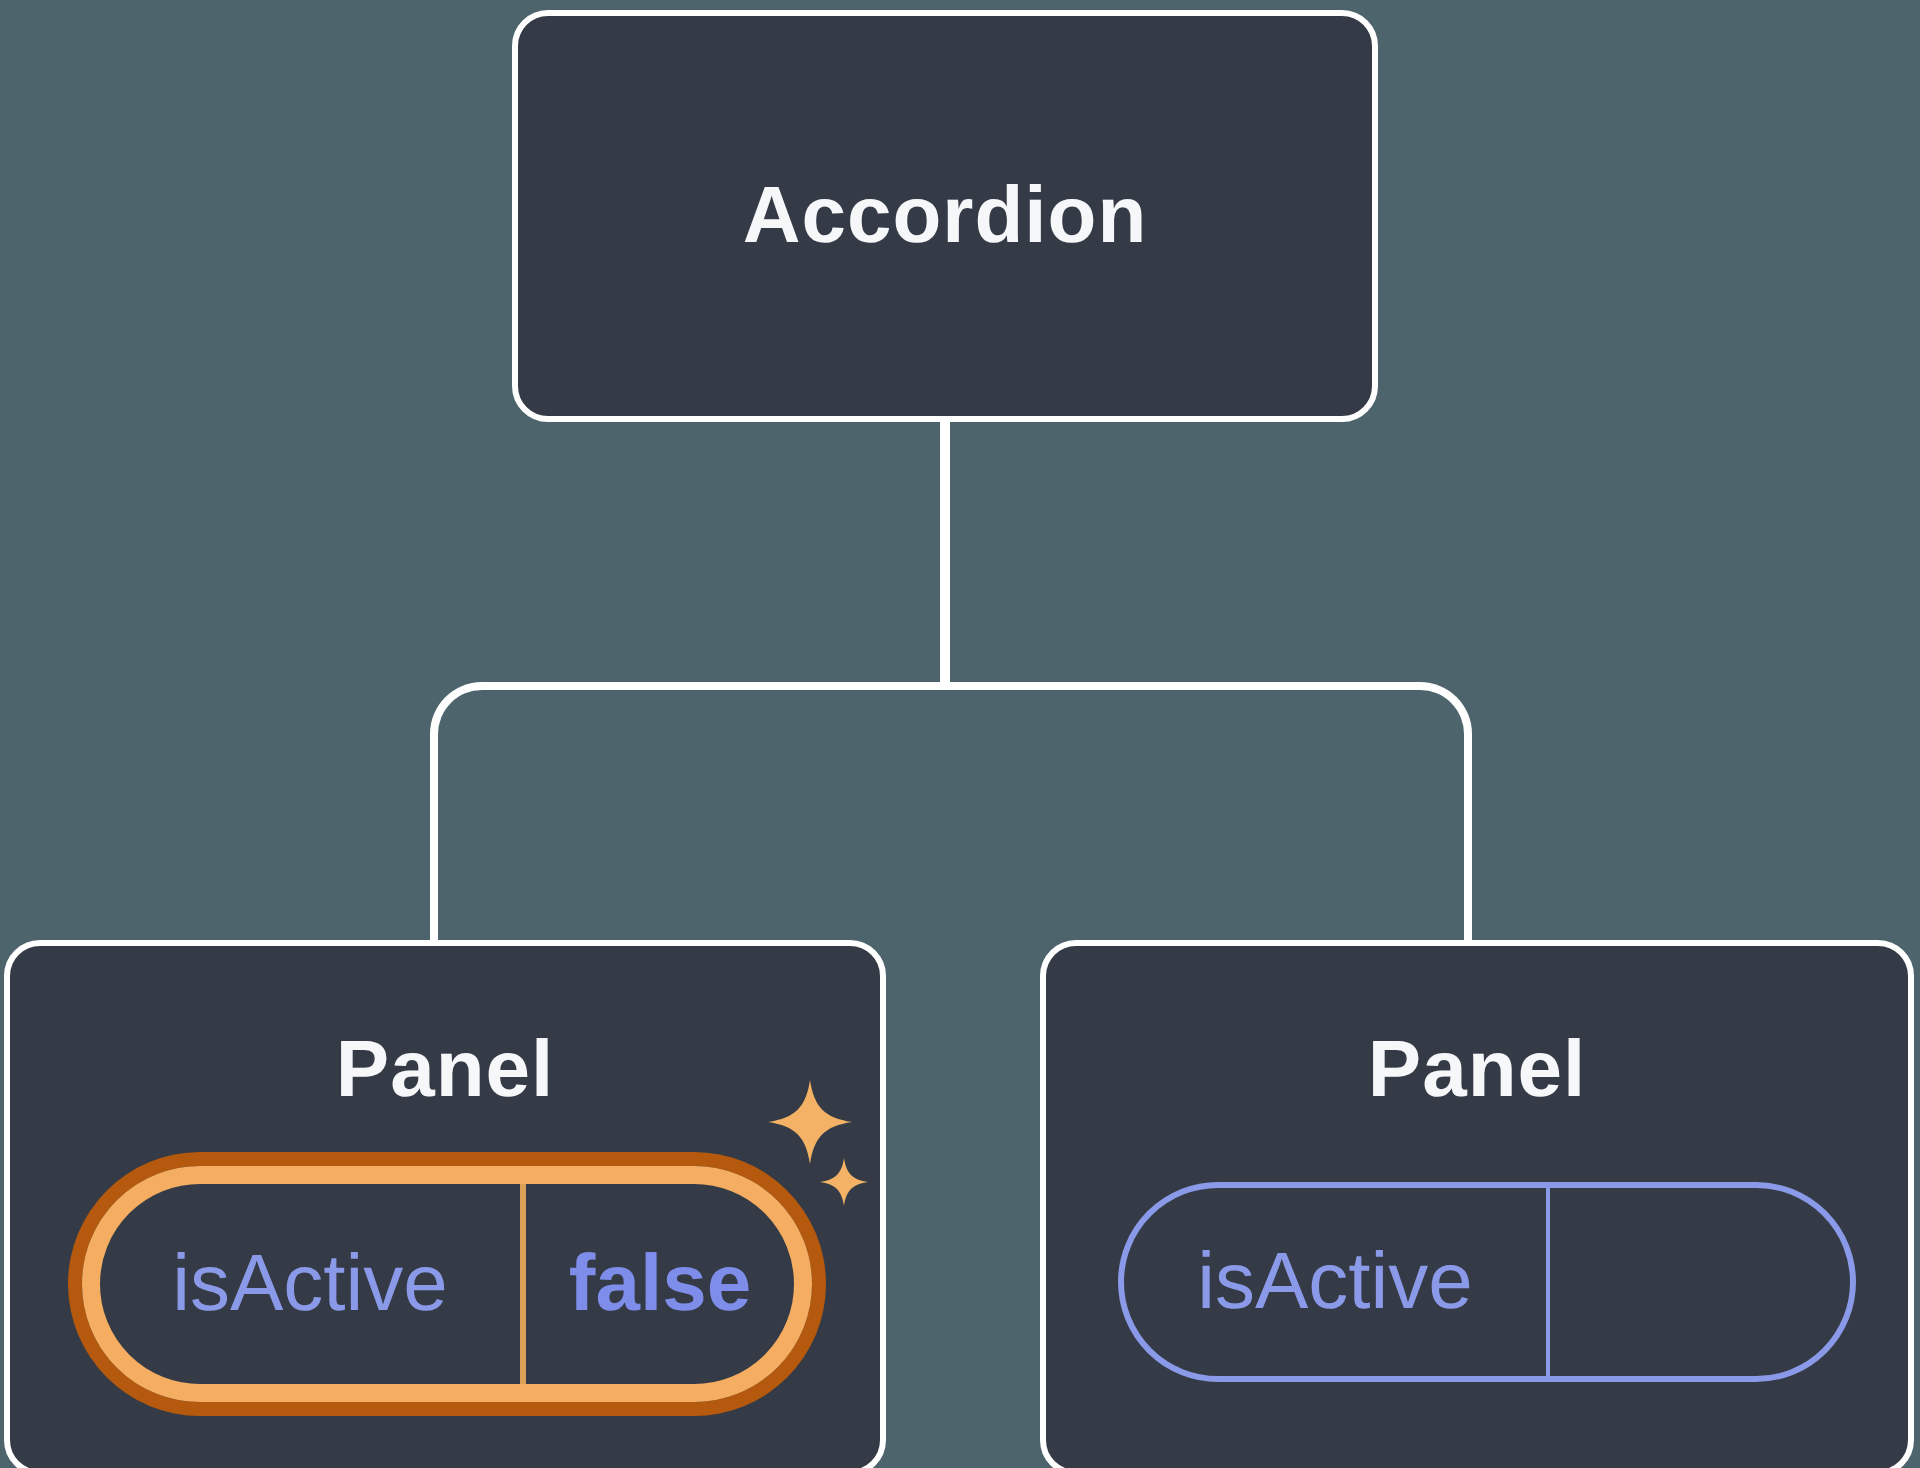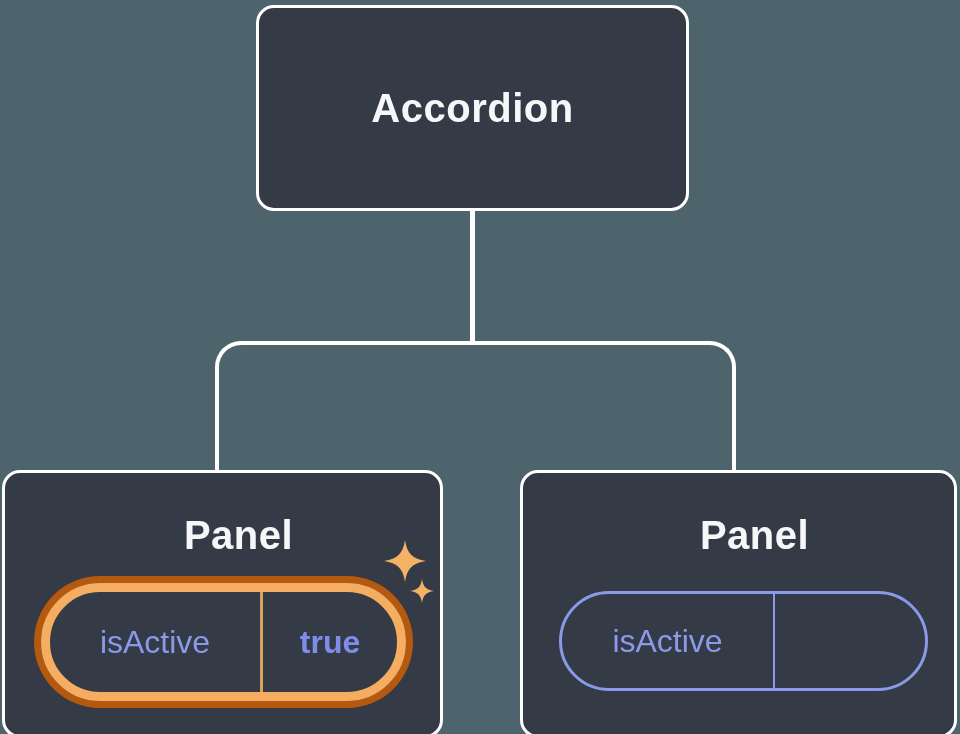--- a/index.html
+++ b/index.html
@@ -52,21 +52,20 @@
     top: 470px;
     height: 268px;
   }
   .node-panel-left  { left: 2px;   width: 441px; }
   .node-panel-right { left: 520px; width: 437px; }
   .panel-title {
     position: absolute;
     top: 40px; left: 0;
     width: 100%;
     text-align: center;
-    margin-left: 16px;
   }
   
   .connector-stem {
     position: absolute;
     left: 470px; top: 211px;
     width: 5px; height: 134px;
     background: var(--node-border);
   }
   .connector-branch {
     position: absolute;
@@ -94,21 +93,21 @@
     left: 36px; top: 118px;
     width: 369px; height: 100px;
     border: 3px solid var(--pill-border-inactive);
     border-radius: 51px;
   }
   .pill-cell {
     display: flex;
     align-items: center;
     justify-content: center;
     color: var(--state-text);
-    font-size: 32px;
+    font-size: 40px;
     font-weight: 400;
   }
   .pill-active .pill-cell-name   { width: 210px; }
   .pill-active .pill-cell-value  { flex: 1; }
   .pill-inactive .pill-cell-name { width: 211px; }
   .pill-inactive .pill-cell-value{ flex: 1; }
   .pill-divider {
     width: 3px;
     align-self: stretch;
   }
@@ -134,21 +133,21 @@
 
   <div class="node node-root">
     <span class="node-title">Accordion</span>
   </div>
 
   <div class="node node-panel node-panel-left">
     <div class="panel-title node-title">Panel</div>
     <div class="pill pill-active">
       <div class="pill-cell pill-cell-name">isActive</div>
       <div class="pill-divider"></div>
-      <div class="pill-cell pill-cell-value value-active">true</div>
+      <div class="pill-cell pill-cell-value value-active">false</div>
     </div>
   </div>
 
   <svg class="sparkles" viewBox="0 0 52 66" xmlns="http://www.w3.org/2000/svg">
     <path fill="var(--sparkle)" d="M22,1 C24.1,14.65 29.35,19.9 43,22 C29.35,24.1 24.1,29.35 22,43 C19.9,29.35 14.65,24.1 1,22 C14.65,19.9 19.9,14.65 22,1 Z"></path>
     <path fill="var(--sparkle)" d="M39,40 C40.2,47.8 43.2,50.8 51,52 C43.2,53.2 40.2,56.2 39,64 C37.8,56.2 34.8,53.2 27,52 C34.8,50.8 37.8,47.8 39,40 Z"></path>
   </svg>
 
   <div class="node node-panel node-panel-right">
     <div class="panel-title node-title">Panel</div>

